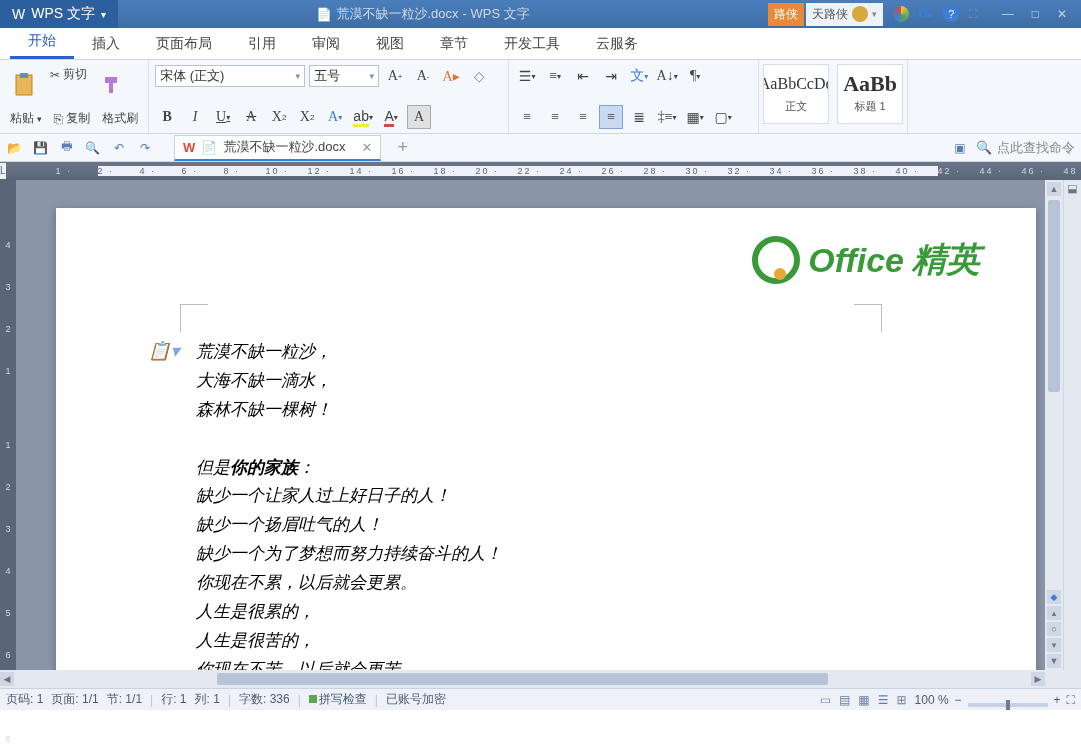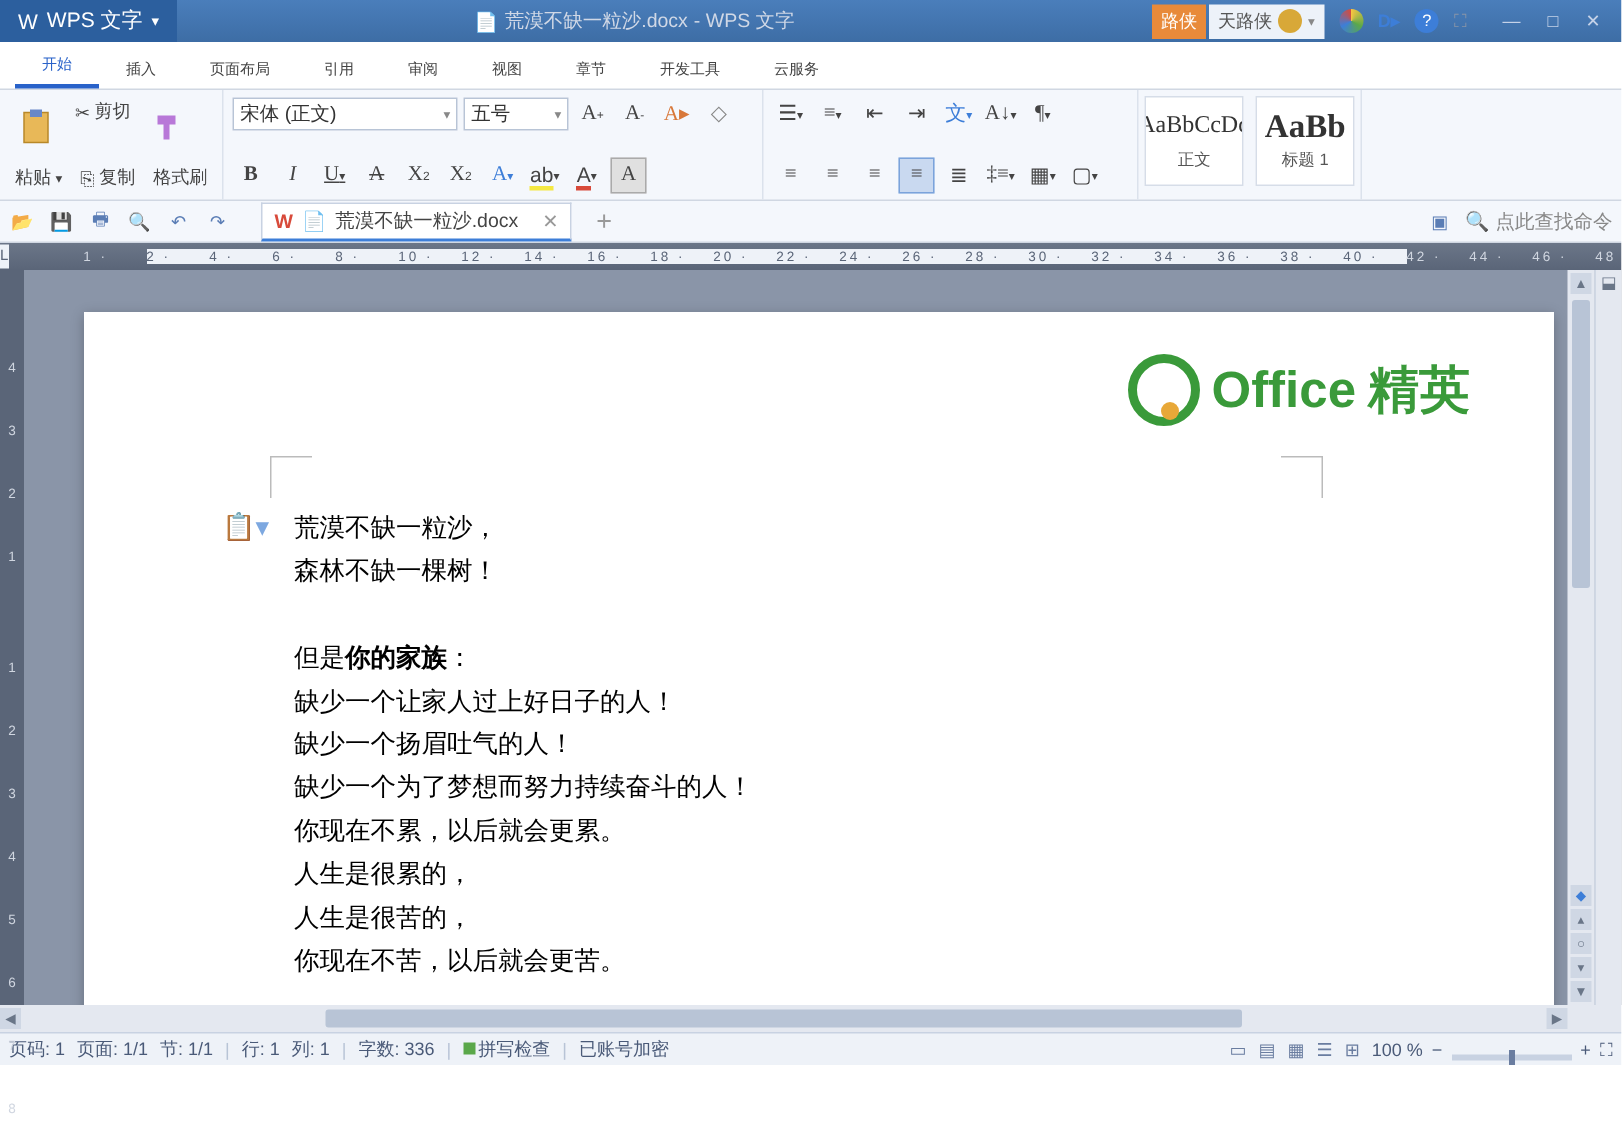--- a/index.html
+++ b/index.html
@@ -12,21 +12,21 @@
 .title-center { flex: 1; text-align: center; color: #d0d8e6; font-size: 13px; display: flex; align-items: center; justify-content: center; gap: 4px; }
 .user-badges { display: flex; align-items: center; gap: 2px; }
 .badge-orange { background: #e88a3a; color: #fff; padding: 3px 6px; font-size: 12px; margin-left: 40px; }
 .badge-user { background: #edf2f9; color: #555; padding: 3px 6px; font-size: 12px; display: flex; align-items: center; gap: 4px; }
 .circ { width: 16px; height: 16px; border-radius: 50%; display: inline-block; }
 .title-icons { display: flex; align-items: center; gap: 10px; padding: 0 10px; }
 .win-ctrl { display: flex; gap: 18px; padding: 0 14px; color: #c5d2e8; }
 
 
 .menubar { height: 32px; background: #fff; border-bottom: 1px solid #d0d7e2; display: flex; align-items: flex-end; padding-left: 10px; gap: 0; }
-.menubar .tab { padding: 6px 18px; font-size: 10px; color: #444; cursor: pointer; }
+.menubar .tab { padding: 6px 18px; font-size: 14px; color: #444; cursor: pointer; }
 .menubar .tab.active { color: #2962c9; border-bottom: 3px solid #2962c9; }
 
 
 .ribbon { height: 74px; background: #f4f7fc; border-bottom: 1px solid #d0d7e2; display: flex; }
 .ribbon-group { border-right: 1px solid #dbe2ec; padding: 4px 6px; display: flex; flex-direction: column; justify-content: space-between; }
 .rg-row { display: flex; align-items: center; gap: 4px; }
 .btn-lg { display: flex; flex-direction: column; align-items: center; gap: 2px; padding: 2px 4px; font-size: 12px; color: #444; }
 .btn-sm { display: flex; align-items: center; gap: 3px; padding: 2px 4px; font-size: 12px; color: #444; }
 .combo { background: #fff; border: 1px solid #b8c4d6; height: 22px; display: flex; align-items: center; padding: 0 4px; font-size: 13px; color: #333; }
 .combo .chev { margin-left: auto; font-size: 9px; color: #888; padding-left: 6px; }
@@ -50,21 +50,21 @@
 .ruler-h { height: 18px; background: linear-gradient(#6b7688, #5a6578); display: flex; align-items: center; overflow: hidden; }
 .ruler-h .L { width: 16px; height: 16px; background: #eef2f8; color: #5a6578; font-size: 10px; text-align: center; line-height: 16px; }
 .ruler-ticks { flex: 1; color: #d0d6e0; font-size: 9px; letter-spacing: 2px; white-space: nowrap; padding-left: 50px; }
 .ruler-segment { display: inline-block; width: 42px; text-align: left; position: relative; }
 .ruler-segment.white { background: #eef2f8; color: #5a6578; }
 
 
 .doc-area { height: 490px; background: #8a95a8; display: flex; position: relative; }
 .ruler-v { width: 16px; background: #5a6578; display: flex; flex-direction: column; align-items: center; color: #d0d6e0; font-size: 9px; padding-top: 60px; gap: 32px; }
 .ruler-v .n { transform: rotate(0deg); }
-.page-wrap { flex: 1; overflow: hidden; padding: 28px 0 0 40px; position: relative; }
+.page-wrap { flex: 1; overflow: hidden; padding: 28px 0 0 40px; position: relative; font-style: italic; }
 .page { width: 980px; background: #fff; box-shadow: 0 2px 8px rgba(0,0,0,.25); min-height: 700px; position: relative; padding: 30px 60px 20px 140px; }
 .watermark { position: absolute; right: 56px; top: 28px; display: flex; align-items: center; gap: 8px; }
 .wm-logo { width: 48px; height: 48px; border: 6px solid #3a9a3a; border-radius: 50%; position: relative; }
 .wm-logo::after { content: ""; position: absolute; width: 12px; height: 12px; background: #e8a838; border-radius: 50%; bottom: -2px; right: 8px; }
 .wm-text { font-size: 34px; font-weight: bold; color: #3a9a3a; font-family: Arial, sans-serif; }
 .corner { position: absolute; width: 28px; height: 28px; border: 1px solid #bbb; }
 .corner.tl { left: 124px; top: 96px; border-right: none; border-bottom: none; }
 .corner.tr { right: 154px; top: 96px; border-left: none; border-bottom: none; }
 .doc-content { font-family: "SimSun", serif; font-size: 17px; line-height: 1.7; color: #000; margin-top: 100px; }
 .doc-content p { margin: 0; }
@@ -290,20 +290,21 @@
       <div class="watermark">
         <div class="wm-logo"></div>
         <span class="wm-text">Office</span>
         <span class="wm-text">精英</span>
       </div>
       <div class="corner tl"></div>
       <div class="corner tr"></div>
       <div class="float-icon">📋▾</div>
       <div class="doc-content">
         <p>荒漠不缺一粒沙，</p>
+        <p>大海不缺一滴水，</p>
         <p>森林不缺一棵树！</p>
         <p>&nbsp;</p>
         <p><span>但是</span><b>你的家族</b><span>：</span></p>
         <p>缺少一个让家人过上好日子的人！</p>
         <p>缺少一个扬眉吐气的人！</p>
         <p>缺少一个为了梦想而努力持续奋斗的人！</p>
         <p>你现在不累，以后就会更累。</p>
         <p>人生是很累的，</p>
         <p>人生是很苦的，</p>
         <p>你现在不苦，以后就会更苦。</p>

